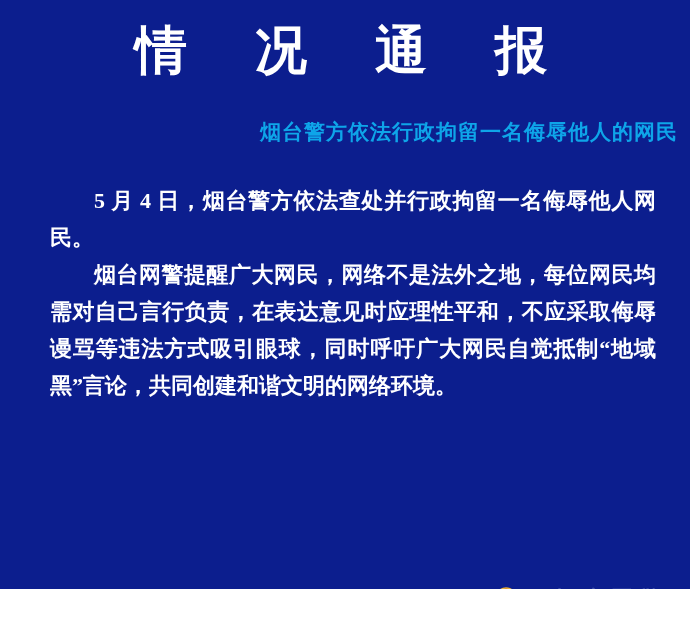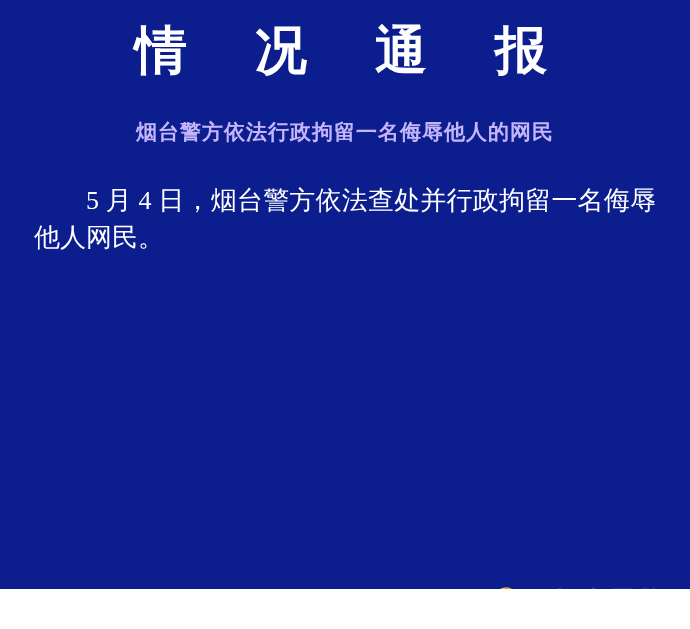--- a/index.html
+++ b/index.html
@@ -17,37 +17,38 @@
     padding-top: 16px;
     text-align: center;
     font-family: "Liberation Sans", "DejaVu Sans", sans-serif;
     font-size: 52px;
     font-weight: 700;
     letter-spacing: 8px;
     color: #ffffff;
     white-space: nowrap;
   }
   .subtitle {
-    margin: 0;
+    margin: 12px;
     margin-top: 32px;
-    text-align: center;
+    text-align: right;
     font-family: "Liberation Sans", "DejaVu Sans", sans-serif;
     font-size: 21px;
     font-weight: 700;
     letter-spacing: 1px;
-    color: #c4b5fd;
+    color: #0ea5e9;
   }
   .body-text {
     position: absolute;
-    left: 34px;
+    left: 50px;
     right: 34px;
     top: 182px;
-    font-size: 26px;
+    font-size: 22px;
     line-height: 37px;
     text-align: justify;
+    font-weight: bold;
   }
   .body-text p {
     margin: 0;
     text-indent: 2em;
   }
   .footer {
     position: absolute;
     left: 0; top: 0; right: 0; bottom: 0;
     pointer-events: none;
   }
@@ -90,20 +91,21 @@
 <body>
 
 <div class="page">
 
   <h1 class="title">情　况　通　报</h1>
 
   <h2 class="subtitle">烟台警方依法行政拘留一名侮辱他人的网民</h2>
 
   <div class="body-text">
     <p>5 月 4 日，烟台警方依法查处并行政拘留一名侮辱他人网民。</p>
+    <p>烟台网警提醒广大网民，网络不是法外之地，每位网民均需对自己言行负责，在表达意见时应理性平和，不应采取侮辱谩骂等违法方式吸引眼球，同时呼吁广大网民自觉抵制“地域黑”言论，共同创建和谐文明的网络环境。</p>
   </div>
 
   <div class="footer">
 
     <span class="badge">
       <svg width="64" height="52" viewBox="0 0 64 52">
 
         <path d="M17 46 C5 36 5 18 18 10" stroke="#d4a937" stroke-width="4.5" fill="none" stroke-dasharray="4.5 2.5"></path>
         <path d="M47 46 C59 36 59 18 46 10" stroke="#d4a937" stroke-width="4.5" fill="none" stroke-dasharray="4.5 2.5"></path>
 

